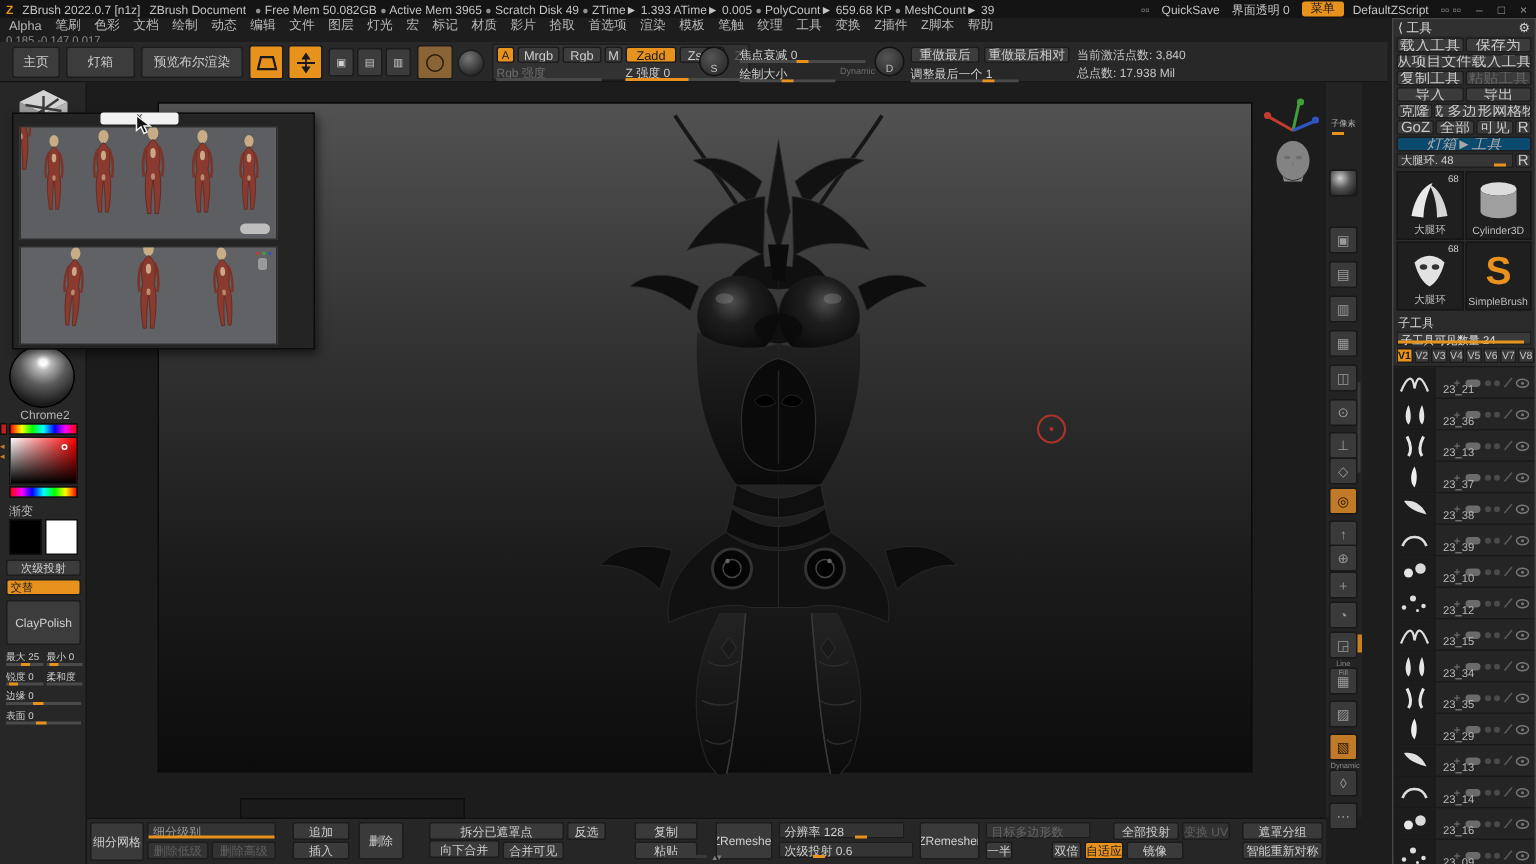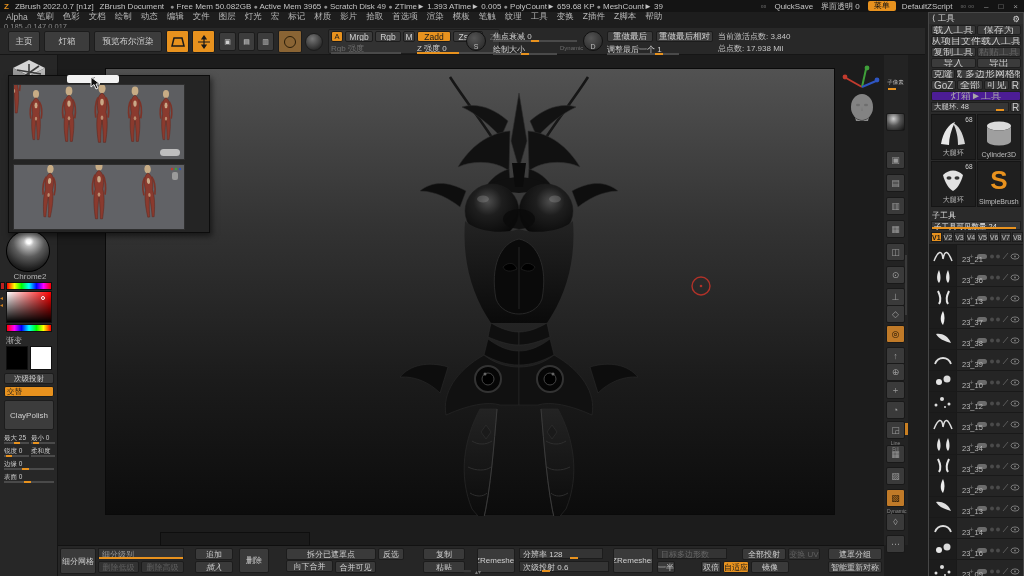--- a/index.html
+++ b/index.html
@@ -44,21 +44,21 @@
   .shbtn{position:absolute;left:2px;width:19px;height:18px;background:#3a3a3a;border:1px solid #191919;border-radius:2px;color:#9a9a9a;font-size:9px;display:flex;align-items:center;justify-content:center;}
   .shbtn.on{background:#c07a28;color:#201405;}
   .shbtn .tag{position:absolute;top:-6px;left:0;right:0;font-size:5px;color:#8a8a8a;text-align:center;}
   .sphere{background:radial-gradient(circle at 38% 30%,#cfcfcf,#555 45%,#111);}
   
   #rightpanel{left:928px;top:12px;width:96px;height:564px;background:#2a2a2a;border:1px solid #474747;}
   #rp-head{display:flex;justify-content:space-between;align-items:center;height:11px;font-size:8.5px;color:#d8d8d8;padding:0 3px;background:#303030;}
   .rp-row{position:relative;display:flex;gap:1px;margin:1px 2px 0 2px;height:10px;}
   .rbtn{flex:1;background:#3b3b3b;border:1px solid #1e1e1e;border-radius:2px;font-size:10px;color:#c9c9c9;display:flex;align-items:center;justify-content:center;white-space:nowrap;overflow:hidden;}
   .rbtn.dim{color:#626262;}
-  .rbtn.dark{background:#4c1d95;color:#a8a8a8;}
+  .rbtn.dark{background:#0c4a6e;color:#a8a8a8;font-style:italic;}
   .rslider{flex:1;position:relative;background:#363636;border:1px solid #1e1e1e;font-size:7.5px;color:#d0d0d0;padding-left:2px;display:flex;align-items:center;}
   .rslider .fill{position:absolute;bottom:0;height:2px;background:#e8921e;}
   #slots{display:grid;grid-template-columns:1fr 1fr;gap:1px;margin:2px;}
   .slot{position:relative;height:46px;background:#1f1f1f;border:1px solid #151515;text-align:center;font-size:7px;color:#bdbdbd;}
   .slot .badge{position:absolute;top:1px;right:2px;font-size:6.5px;color:#cfcfcf;}
   .slot .cap{position:absolute;bottom:1px;left:0;right:0;}
   #subhead{font-size:8px;color:#d8d8d8;padding:1px 3px 0;}
   #subvis{position:relative;margin:0 2px;height:9px;font-size:7.5px;color:#e6e6e6;background:#3a3a3a;border:1px solid #1e1e1e;padding-left:2px;}
   #subvis .fill{position:absolute;left:0;bottom:0;height:2px;width:96%;background:#e8921e;}
   #subtabs{display:flex;gap:1px;margin:2px 2px 0;}
@@ -766,21 +766,21 @@
       </div>
   </div>
 
   <div id="bottomtray" class="abs">
     <div id="btab"></div>
     <div class="bbtn" style="left:2px;top:2px;width:36px;height:26px;">细分网格</div>
     <div class="bsl" style="left:40px;top:2px;width:86px;height:11px;color:#9a9a9a;"><span>细分级别</span><span class="fill" style="width:100%;"></span></div>
     <div class="bbtn dim" style="left:40px;top:15px;width:41px;height:12px;">删除低级</div>
     <div class="bbtn dim" style="left:83px;top:15px;width:43px;height:12px;">删除高级</div>
     <div class="bbtn" style="left:137px;top:2px;width:38px;height:12px;">追加</div>
-    <div class="bbtn" style="left:137px;top:15px;width:38px;height:12px;font-style:italic;">插入</div>
+    <div class="bbtn" style="left:137px;top:15px;width:38px;height:12px;">插入</div>
     <div class="bbtn" style="left:181px;top:2px;width:30px;height:25px;">删除</div>
     <div class="bbtn" style="left:228px;top:2px;width:90px;height:12px;">拆分已遮罩点</div>
     <div class="bbtn" style="left:228px;top:14px;width:47px;height:12px;font-family:Liberation Serif, serif;">向下合并</div>
     <div class="bbtn" style="left:277px;top:15px;width:41px;height:12px;">合并可见</div>
     <div class="bbtn" style="left:320px;top:2px;width:26px;height:12px;">反选</div>
     <div class="bbtn" style="left:365px;top:2px;width:42px;height:12px;">复制</div>
     <div class="bbtn" style="left:365px;top:15px;width:42px;height:12px;">粘贴</div>
     <div class="bbtn" style="left:419px;top:2px;width:38px;height:25px;">ZRemesher</div>
     <div class="bsl" style="left:461px;top:2px;width:84px;height:11px;"><span>分辨率 128</span><span class="fill" style="left:50px;width:8px;"></span></div>
     <div class="bsl" style="left:461px;top:15px;width:90px;height:11px;"><span>次级投射 0.6</span><span class="fill" style="left:22px;width:8px;"></span></div>

